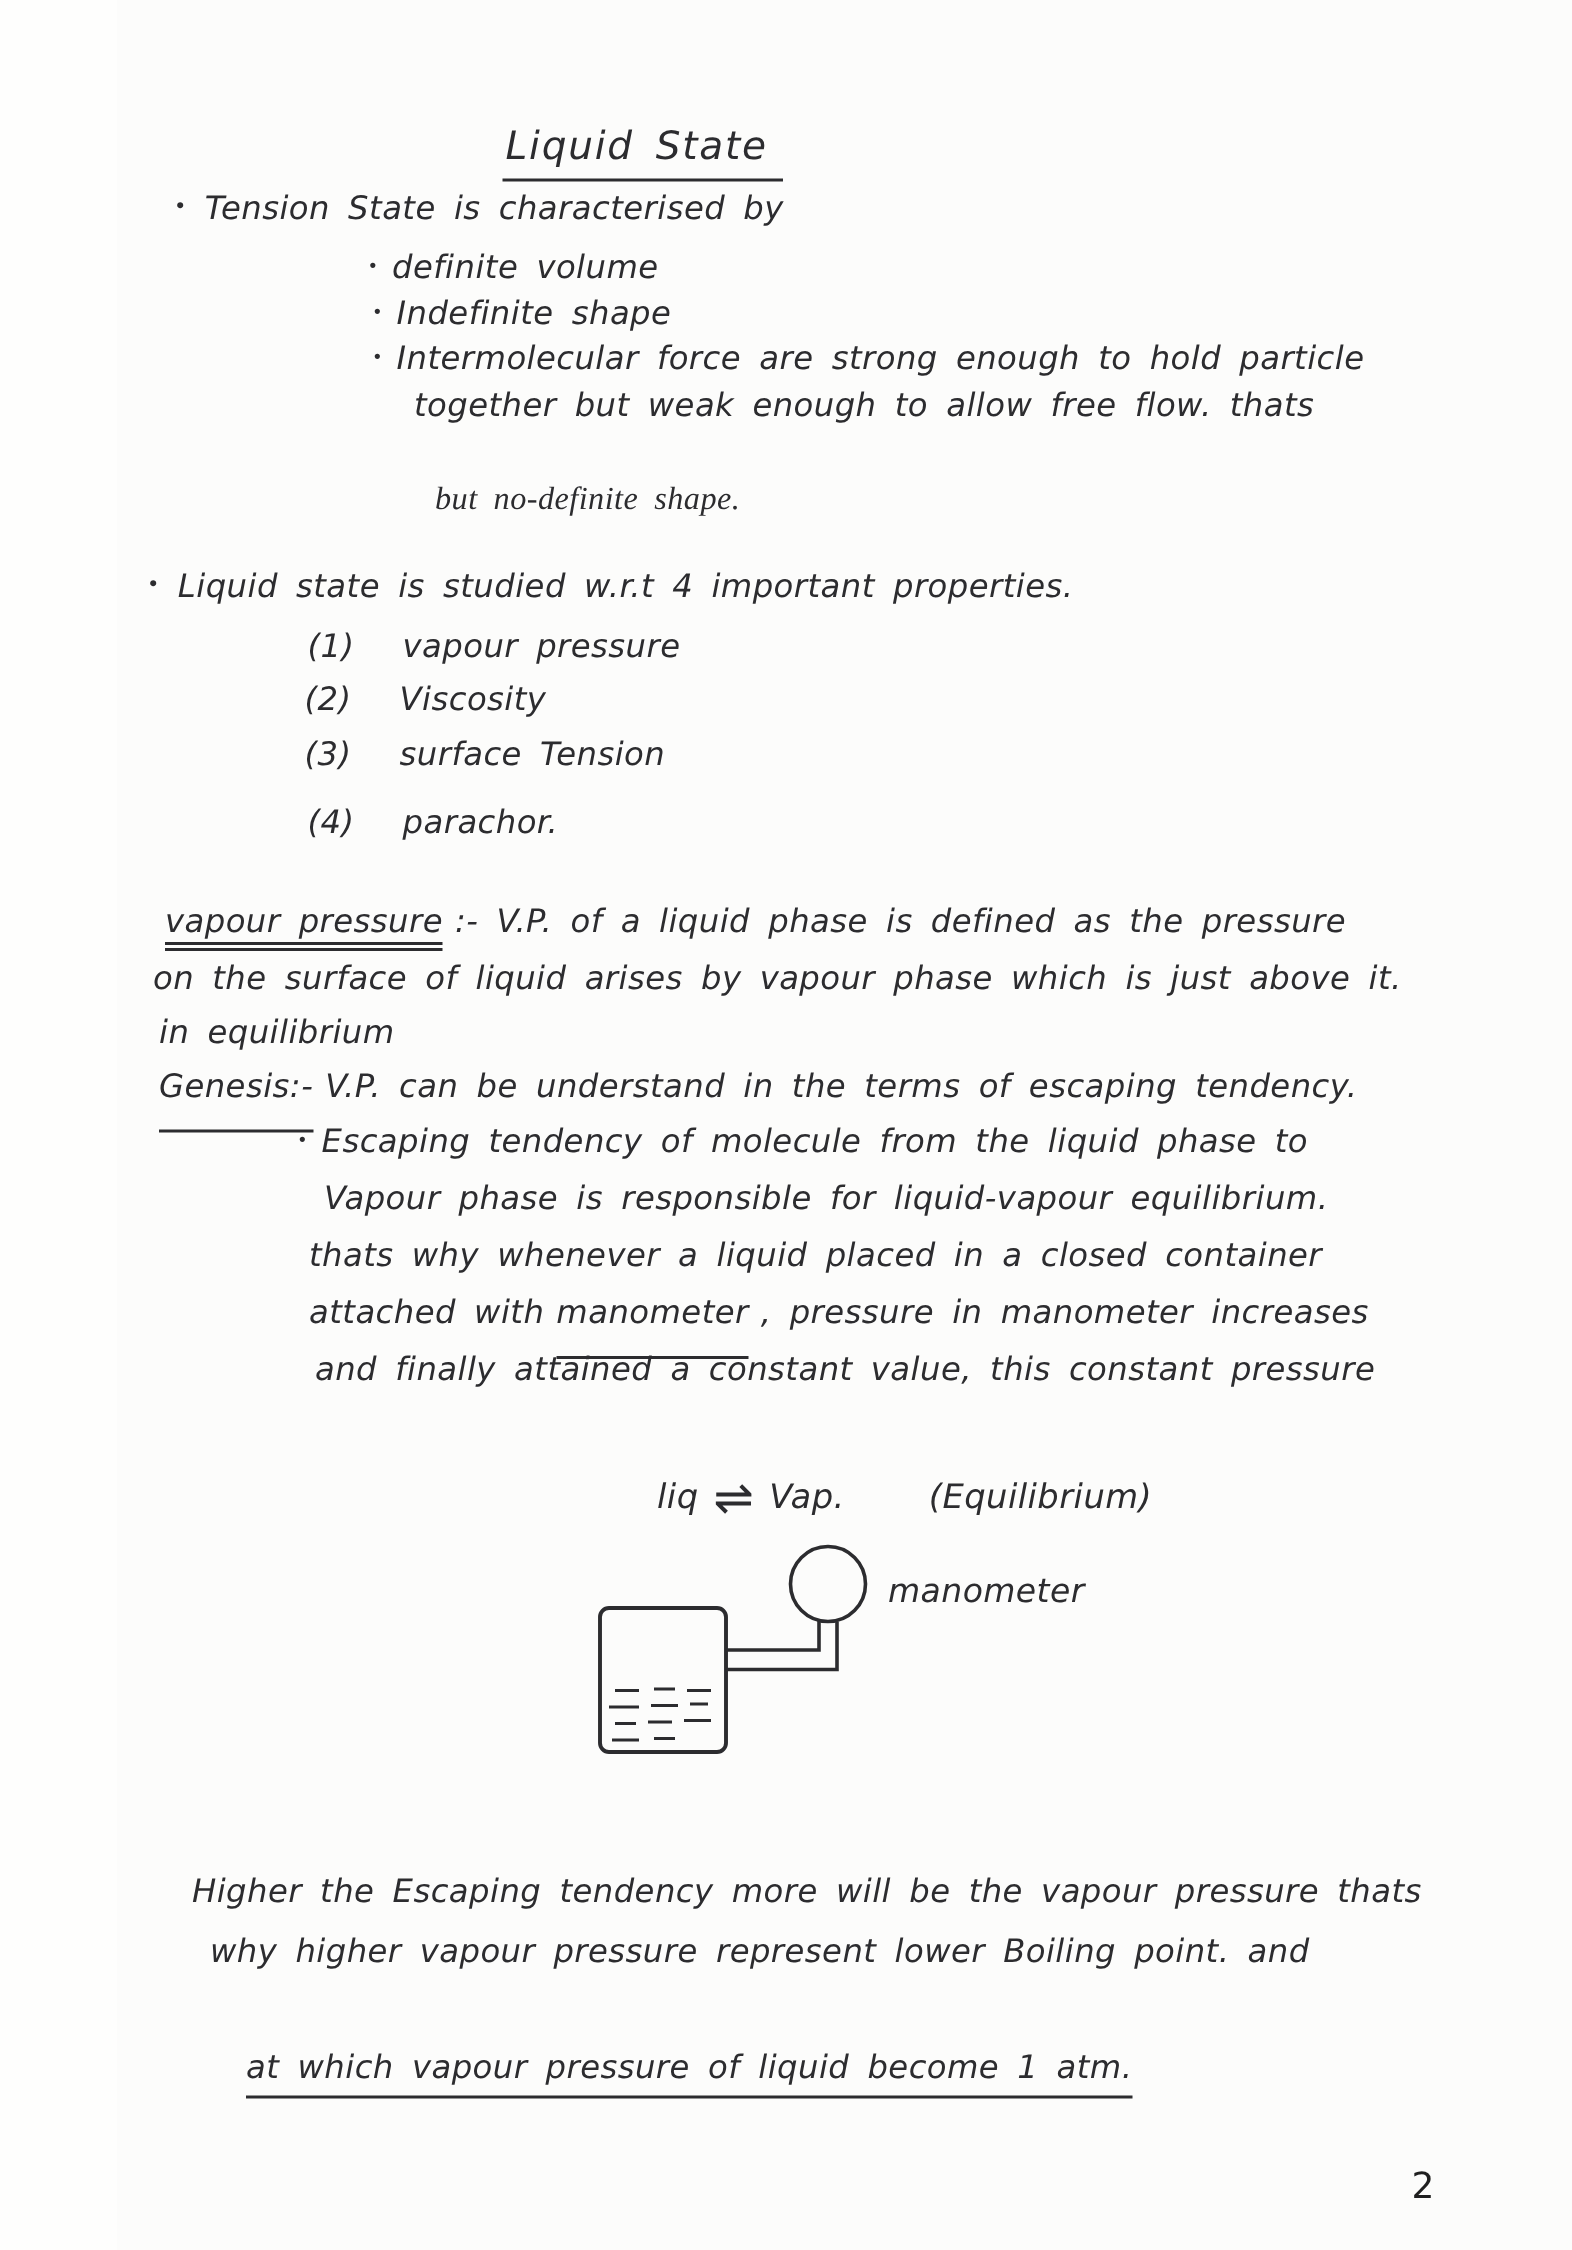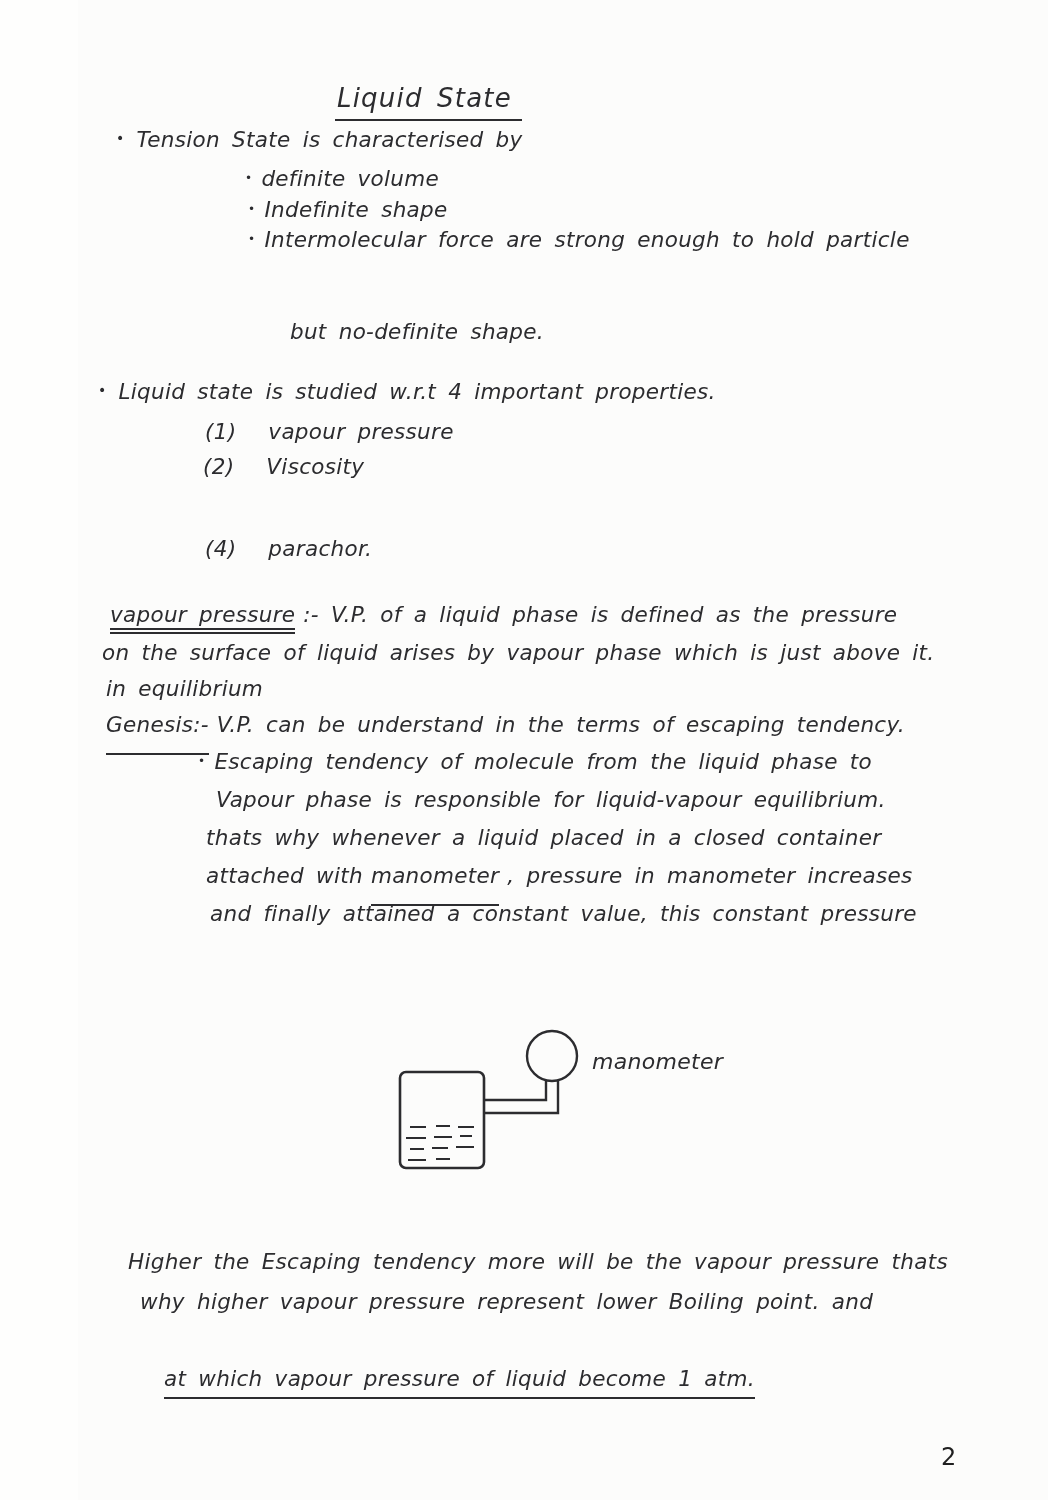--- a/index.html
+++ b/index.html
@@ -58,30 +58,34 @@
   </div>
   <div class="line" style="left:245px;top:166px;">
     <span class="bullet sm">•</span><span>definite volume</span>
   </div>
   <div class="line" style="left:248px;top:197px;">
     <span class="bullet sm">•</span><span>Indefinite shape</span>
   </div>
   <div class="line" style="left:248px;top:227px;">
     <span class="bullet sm">•</span><span>Intermolecular force are strong enough to hold particle</span>
   </div>
-  <div class="line" style="left:290px;top:319px;">but no-definite shape.</div>
+  <div class="line" style="left:276px;top:258px;">together but weak enough to allow free flow. thats</div>
+  <div class="line" style="left:290px;top:319px;font-family:Liberation Serif, serif;">but no-definite shape.</div>
 
   <div class="line" style="left:98px;top:379px;">
     <span class="bullet">•</span><span>Liquid state is studied w.r.t 4 important properties.</span>
   </div>
   <div class="line" style="left:205px;top:419px;">
     <span class="pnum">(1)</span><span>vapour pressure</span>
   </div>
   <div class="line" style="left:203px;top:454px;">
     <span class="pnum">(2)</span><span>Viscosity</span>
+  </div>
+  <div class="line" style="left:203px;top:491px;">
+    <span class="pnum">(3)</span><span>surface Tension</span>
   </div>
   <div class="line" style="left:205px;top:536px;">
     <span class="pnum">(4)</span><span>parachor.</span>
   </div>
 
   <div class="line" style="left:110px;top:602px;">
     <span class="uu pre">vapour pressure</span><span>:- V.P. of a liquid phase is defined as the pressure</span>
   </div>
   <div class="line" style="left:102px;top:640px;">on the surface of liquid arises by vapour phase which is just above it.</div>
   <div class="line" style="left:106px;top:676px;">in equilibrium</div>
@@ -93,20 +97,23 @@
   <div class="line" style="left:198px;top:749px;">
     <span class="bullet sm">•</span><span>Escaping tendency of molecule from the liquid phase to</span>
   </div>
   <div class="line" style="left:216px;top:787px;">Vapour phase is responsible for liquid-vapour equilibrium.</div>
   <div class="line" style="left:206px;top:825px;">thats why whenever a liquid placed in a closed container</div>
   <div class="line" style="left:206px;top:863px;">
     <span class="pre">attached with</span><span class="u">manometer</span><span class="post">, pressure in manometer increases</span>
   </div>
   <div class="line" style="left:210px;top:901px;">and finally attained a constant value, this constant pressure</div>
 
+  <div class="line eq" style="left:438px;top:978px;">
+    <span>liq</span><span class="arrow">⇌</span><span>Vap.</span><span class="eqnote">(Equilibrium)</span>
+  </div>
 
   <svg style="left:386px;top:1028px;" width="220" height="152" viewBox="0 0 220 152">
     <rect x="14" y="44" width="84" height="96" rx="6" fill="none" stroke="#2c2c2f" stroke-width="2.6"></rect>
     <path d="M98 72 H160 V52" fill="none" stroke="#2c2c2f" stroke-width="2.4"></path>
     <path d="M98 85 H172 V53" fill="none" stroke="#2c2c2f" stroke-width="2.4"></path>
     <circle cx="166" cy="28" r="25" fill="none" stroke="#2c2c2f" stroke-width="2.4"></circle>
     <path d="M24 99 h16 M50 98 h14 M72 99 h16 M20 110 h20 M48 109 h18 M74 108 h12 M24 121 h14 M46 120 h16 M70 119 h18 M22 132 h18 M50 131 h14" fill="none" stroke="#2c2c2f" stroke-width="2"></path>
   </svg>
   <div class="line diagram-label" style="left:592px;top:1048px;">manometer</div>
 

